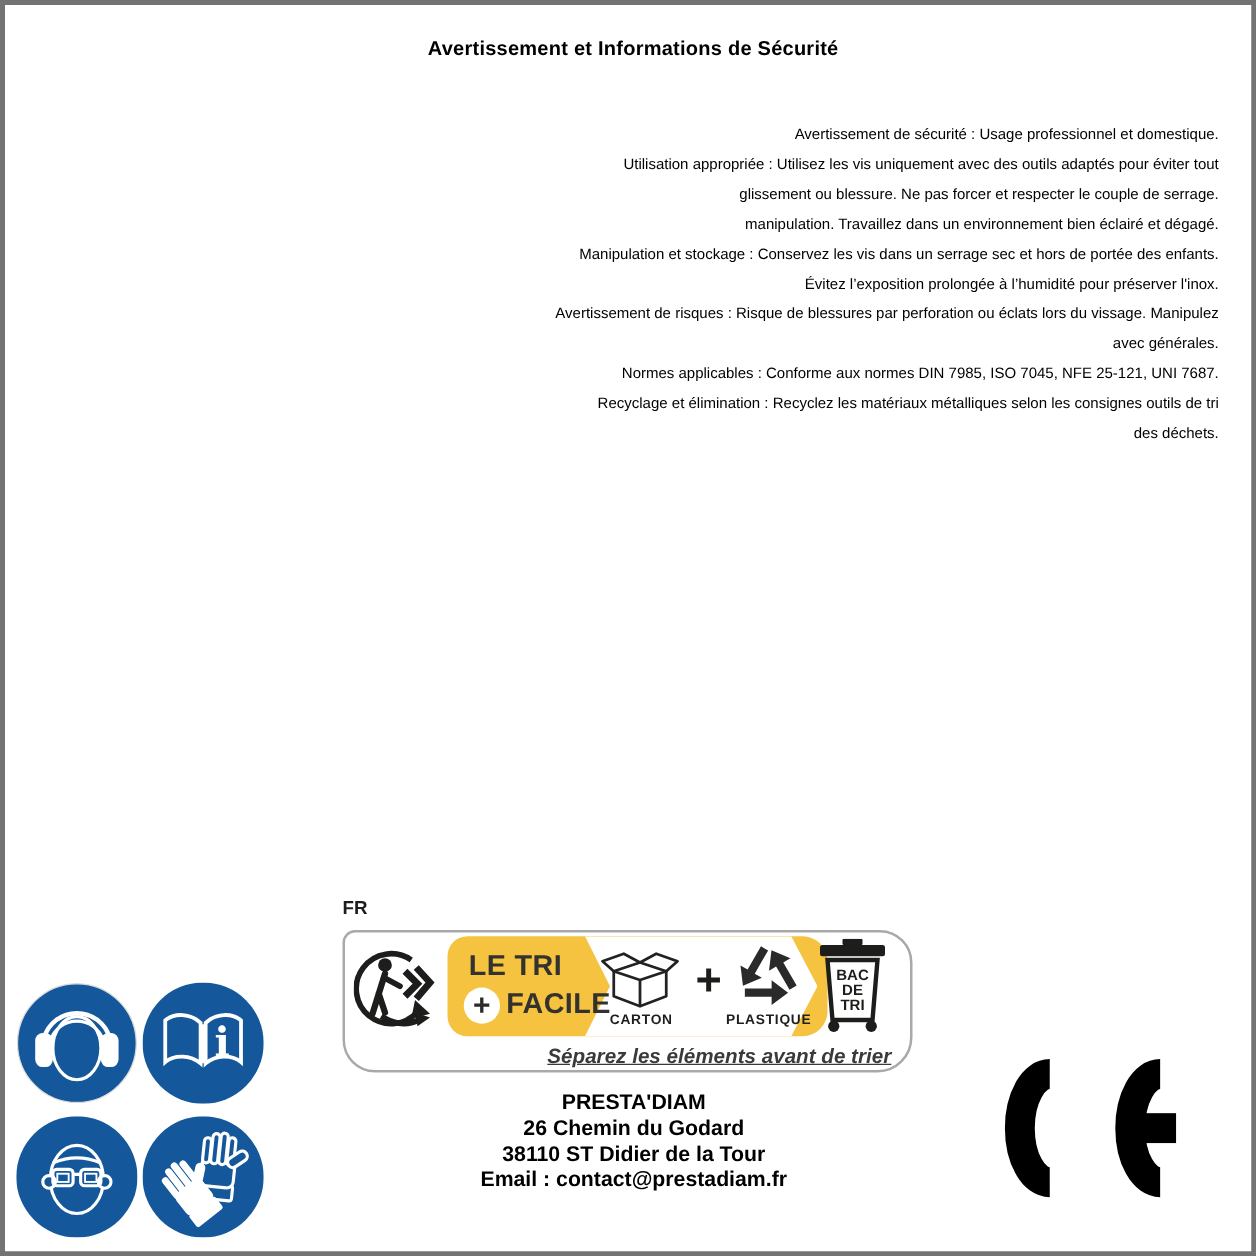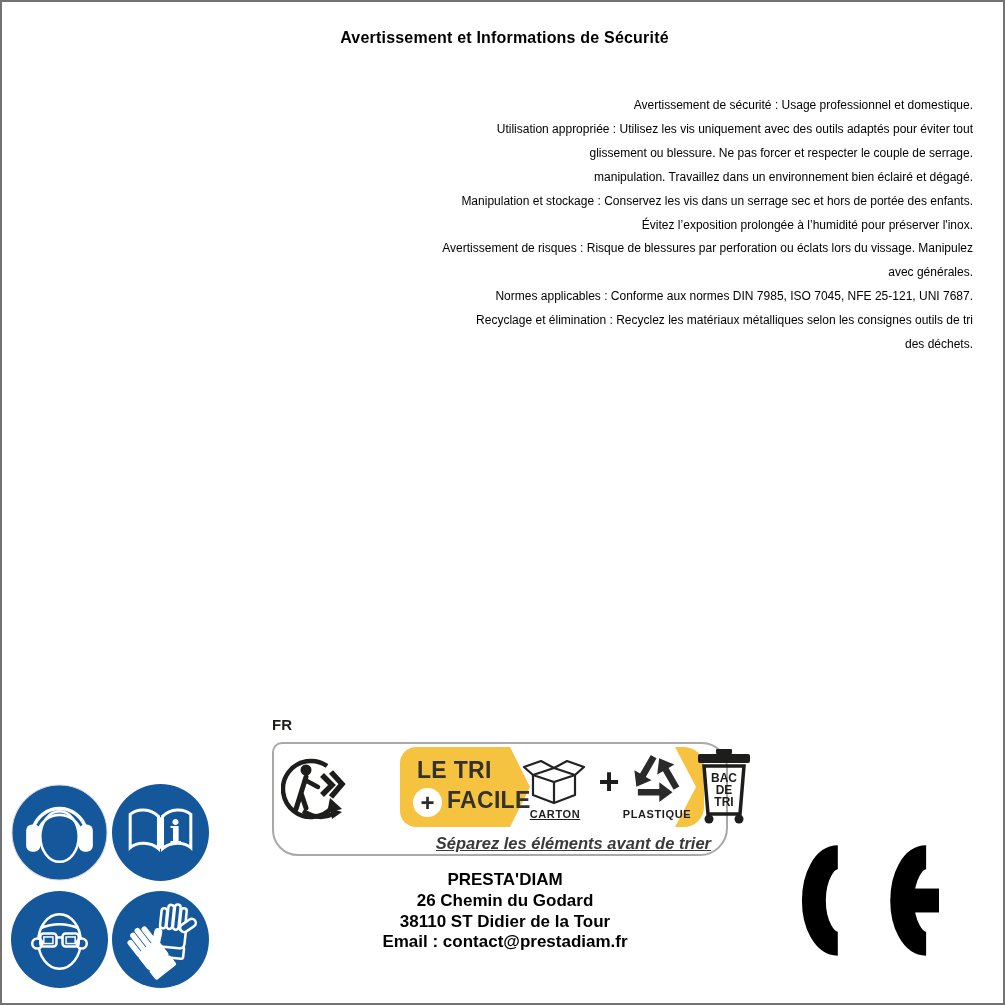--- a/index.html
+++ b/index.html
@@ -1,54 +1,53 @@
 <!DOCTYPE html>
 <html><head>
 <meta charset="utf-8">
 <style>
   html,body{margin:0;padding:0;background:#fff;}
   #page{
     position:relative;width:1005px;height:1005px;background:#fff;
-    border:2px solid #737373;box-sizing:border-box;overflow:hidden;
+    border:4px solid #737373;box-sizing:border-box;overflow:hidden;
     font-family:"Liberation Sans",sans-serif;color:#000;
   }
   .abs{position:absolute;}
   #title{
     left:0;top:27px;width:1005px;text-align:center;
     font-size:16px;font-weight:bold;letter-spacing:.2px;
   }
   #warning-text{
     left:71px;top:92px;width:900px;font-size:12px;line-height:23.9px;text-align:right;
   }
   #warning-text div{white-space:nowrap;}
   
   #fr-label{left:270px;top:714px;font-size:15px;font-weight:bold;color:#1d1d1b;}
   #banner{
     left:270px;top:740px;width:456px;height:114px;background:#fff;
     border:2px solid #a9a9a9;border-radius:10px 26px 28px 26px;box-sizing:border-box;
   }
   #strip{
     left:82px;top:3px;width:304px;height:80px;background:#f6c340;
     border-radius:16px 20px 20px 16px;
-    margin-left:44px;
   }
   #strip-notch{
     left:110px;top:0;width:186px;height:80px;background:#fff;
     clip-path:polygon(0 0,165px 0,186px 50%,165px 100%,0 100%,20px 50%);
   }
   .tri-head{font-size:23px;font-weight:bold;color:#33322e;letter-spacing:.3px;white-space:nowrap;}
   #letri{left:17px;top:10px;}
   #facile{left:47px;top:40px;}
   #plus-circle{
     left:13px;top:41px;width:29px;height:29px;border-radius:50%;background:#fff;
     display:flex;align-items:center;justify-content:center;
     font-size:24px;font-weight:bold;color:#2b2b2b;line-height:1;
   }
   .mat-label{font-size:11px;font-weight:bold;color:#1d1d1b;letter-spacing:.6px;text-align:center;width:90px;}
-  #carton-label{left:110px;top:61px;text-decoration:underline;}
+  #carton-label{left:110px;top:61px;}
   #plastique-label{left:212px;top:61px;}
   #mat-plus{left:192px;top:17px;width:34px;text-align:center;font-size:36px;font-weight:bold;color:#1d1d1b;line-height:1;}
   #tagline{
     right:15px;top:90px;font-size:16.5px;font-style:italic;font-weight:bold;color:#3a3a3a;white-space:nowrap;text-decoration:underline;
   }
   
   #responsible{
     left:250px;top:868px;width:506px;text-align:center;
     font-size:17px;font-weight:bold;line-height:20.8px;
   }

